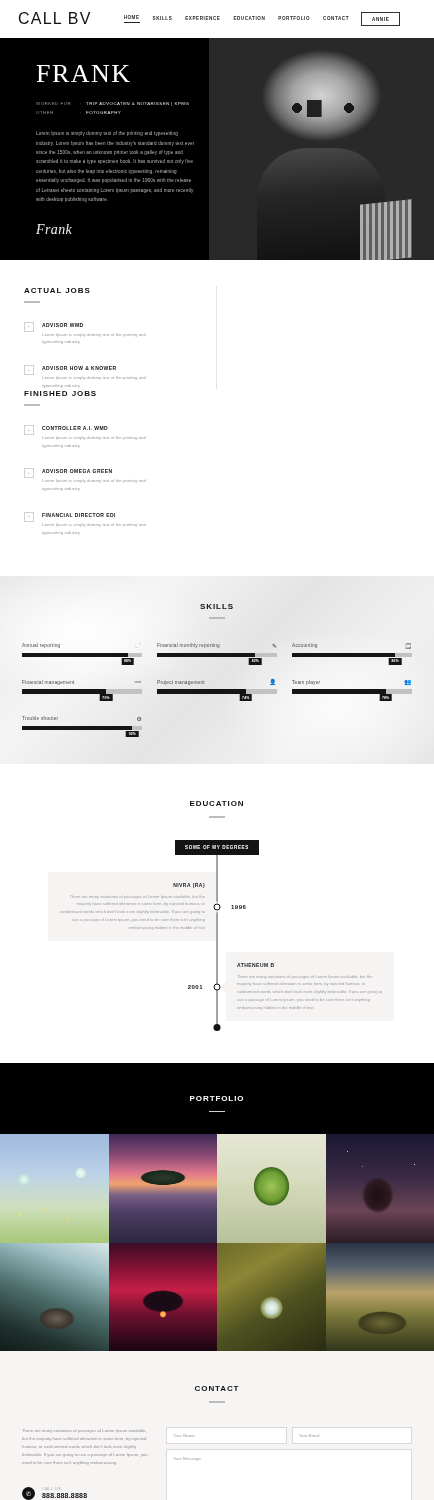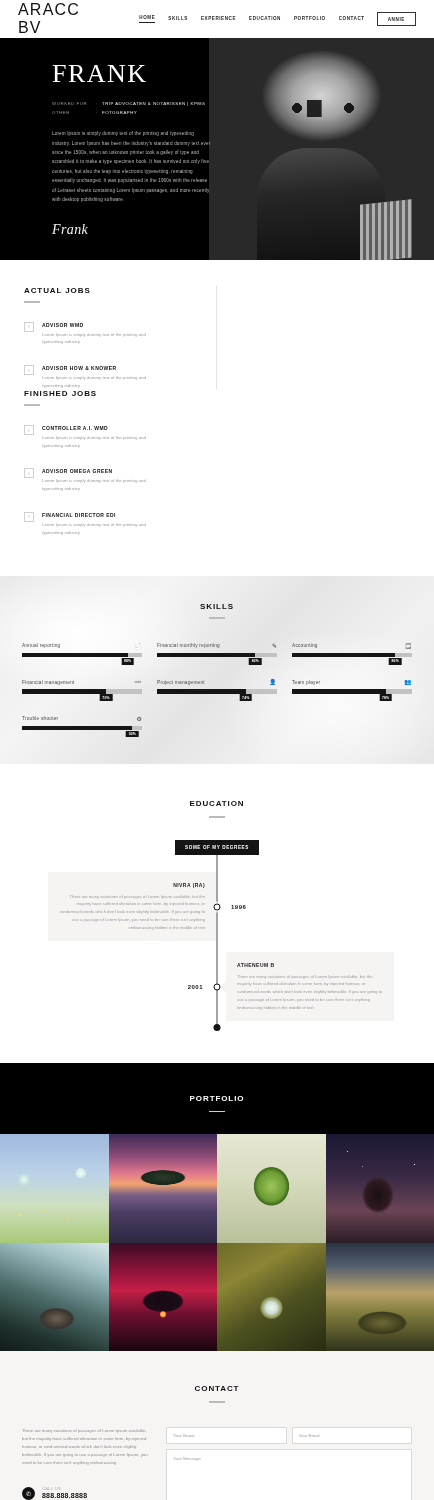--- a/index.html
+++ b/index.html
@@ -55,21 +55,21 @@
       linear-gradient(90deg,transparent 32%, #1a1a1a 33%, #1a1a1a 48%, transparent 49%);
     opacity:.95;
   }
   .hero-shirt{
     position:absolute; right:22px; bottom:0; width:52px; height:58px;
     background:
       repeating-linear-gradient(90deg,#cfcfcf 0 3px,#6e6e6e 3px 6px),
       repeating-linear-gradient(0deg,#d5d5d5 0 3px,#707070 3px 6px);
     opacity:.82; transform:skewY(-6deg);
   }
-  .hero-inner { position:relative; padding:22px 0 0 52px; width:230px; z-index:3; }
+  .hero-inner { position:relative; padding:22px 0 0 36px; width:230px; z-index:3; }
   .hero-title {
     font-family:"Liberation Serif", serif; font-size:26px; color:#fff;
     letter-spacing:1.5px; font-weight:400; line-height:1.1;
   }
   .hero-meta { margin-top:10px; }
   .meta-row { display:flex; font-size:4.4px; letter-spacing:0.5px; color:#c9c9c9; line-height:2.1; text-transform:uppercase; }
   .meta-key { width:44px; color:#9a9a9a; }
   .meta-sep { width:6px; color:#9a9a9a; }
   .meta-val { color:#e8e8e8; font-weight:400; letter-spacing:0.45px; }
   .hero-body {
@@ -245,21 +245,21 @@
   
   .footer {
     background:#000; height:76px; display:flex; align-items:center; padding:0 22px;
     position:relative;
   }
 </style>
 </head>
 <body>
 
 <div class="navbar">
-  <div class="brand">ARACC BV</div>
+  <div class="brand">CALL BV</div>
   <div class="nav-links">
       <div class="nav-link active">HOME</div>
       <div class="nav-link">SKILLS</div>
       <div class="nav-link">EXPERIENCE</div>
       <div class="nav-link">EDUCATION</div>
       <div class="nav-link">PORTFOLIO</div>
       <div class="nav-link">CONTACT</div>
     </div>
   <div class="nav-btn">ANNIE</div>
 </div>

